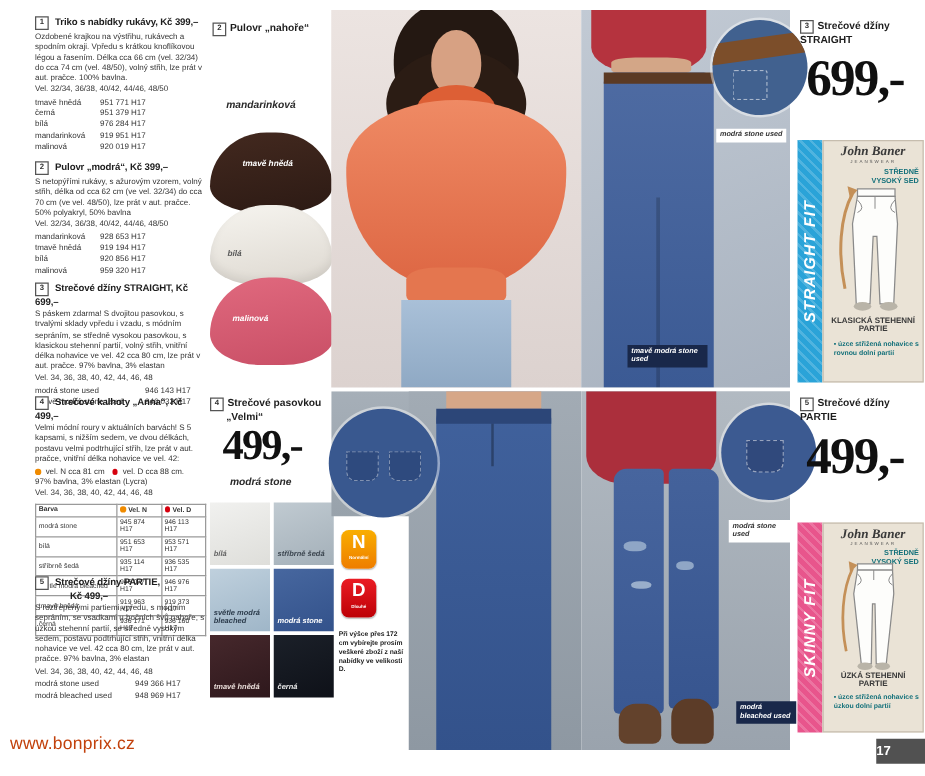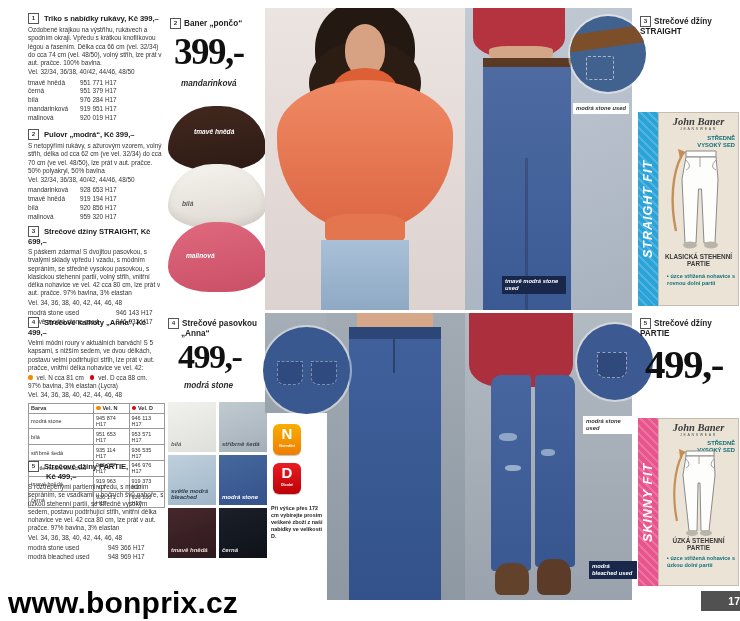--- a/index.html
+++ b/index.html
@@ -68,23 +68,23 @@
            color:#3a3a3a;text-align:center;margin-top:3px;line-height:11px;}
   .jb-sub{font-size:3.6px;letter-spacing:1.6px;text-align:center;color:#555;line-height:5px;}
   .sed{position:absolute;right:3px;text-align:right;color:#13707a;font-weight:700;font-size:5.8px;
        line-height:6.5px;width:48px;}
   .partie{position:absolute;left:2px;right:2px;text-align:center;font-weight:700;font-size:6.4px;
           line-height:7.4px;color:#3a3a3a;}
   .fbul{position:absolute;left:8px;right:2px;color:#13707a;font-weight:700;font-size:5.5px;line-height:7px;}
   .fbul:before{content:"▪ ";}
 
   
-  .siteurl{position:absolute;left:8px;top:586px;font-size:30px;font-weight:700;color:#000000;letter-spacing:.2px;}
+  .siteurl{position:absolute;left:8px;top:586px;font-size:14px;font-weight:400;color:#c2410c;letter-spacing:.2px;}
   .pagenum{position:absolute;left:701px;top:591px;width:39px;height:20px;background:#515151;color:#fff;
-           font-size:10.5px;font-weight:700;line-height:20px;text-align:right;}
+           font-size:10.5px;font-weight:700;line-height:20px;text-align:left;}
 </style>
 </head>
 <body>
 
 <div class="page">
 
   <section class="sec" style="top:13px">
     <div class="sec-h">
       <span class="marker">1</span>
       <span>Triko s nabídky rukávy, Kč 399,–</span>
@@ -214,56 +214,55 @@
           </tr>
     </tbody>
       </table>
   </section>
 
   <section class="sec sec-s5" style="top:461px">
     <div class="sec-h" style="margin-bottom:0">
       <span class="marker">5</span>
       <span>Strečové džíny PARTIE,</span>
     </div>
-    <div class="sec-h" style="padding-left:18px">
+    <div class="sec-h" style="padding-left:28px">
       <span>Kč 499,–</span>
     </div>
     <div class="desc">S roztřepenými partiemi vpředu, s módním sepráním, se vsadkami u bočních švů nahoře, s úzkou stehenní partií, se středně vysokým sedem, postavu podtrhující střih, vnitřní délka nohavice ve vel. 42 cca 80 cm, lze prát v aut. pračce. 97% bavlna, 3% elastan</div>
     <div class="sizes">Vel. 34, 36, 38, 40, 42, 44, 46, 48</div>
     <div class="rows">
       <div class="crow">
           <span class="nm">modrá stone used</span>
           <span>949 366 H17</span>
         </div>
       <div class="crow">
           <span class="nm">modrá bleached used</span>
           <span>948 969 H17</span>
         </div>
     </div>
   </section>
 
   <div class="abs" style="left:170px;top:18px;width:96px">
-    <div class="ph"><span class="marker">2</span><span>Baner „pončo“</span></div>
-  </div>
-  <div class="abs price" style="left:174px;top:33px;font-size:37px">399,-</div>
+    <div class="ph"><span class="marker">2</span><span>Pulovr „nahoře“</span></div>
+  </div>
   <div class="abs clabel" style="left:181px;top:79px">mandarinková</div>
 
   <div class="abs" style="left:168px;top:106px;width:98px;height:64px;border-radius:48% 48% 42% 42% / 70% 70% 34% 34%;background:linear-gradient(170deg,#43291f,#2c1a14)">
     <span class="sw-label" style="left:26px;top:22px;color:#fff">tmavě hnědá</span>
   </div>
   <div class="abs" style="left:168px;top:164px;width:98px;height:64px;border-radius:48% 48% 42% 42% / 70% 70% 34% 34%;background:linear-gradient(170deg,#f6f4ef,#ddd8d0);box-shadow:inset 0 -4px 8px rgba(0,0,0,.08)">
     <span class="sw-label" style="left:14px;top:36px;color:#5b5b5b">bílá</span>
   </div>
   <div class="abs" style="left:168px;top:222px;width:100px;height:70px;border-radius:48% 48% 42% 42% / 66% 66% 36% 36%;background:linear-gradient(170deg,#e0697e,#c94f66)">
     <span class="sw-label" style="left:18px;top:30px;color:#fff">malinová</span>
   </div>
 
   <div class="abs" style="left:168px;top:318px;width:98px">
     <div class="ph"><span class="marker">4</span><span>Strečové pasovkou</span></div>
-    <div class="ph" style="padding-left:13px">„Anna“</div>
+    <div class="ph" style="padding-left:13px">„Velmi“</div>
   </div>
   <div class="abs price" style="left:178px;top:340px;font-size:34px">499,-</div>
   <div class="abs clabel" style="left:184px;top:381px">modrá stone</div>
 
   <div class="anna-cell" style="left:168px;top:402px;background:linear-gradient(160deg,#f1f1ef,#dededa)">
     <span class="sw-label" style="left:3px;bottom:4px;color:#666;font-size:6px;position:absolute">bílá</span>
   </div>
   <div class="anna-cell denim-tex" style="left:219px;top:402px;background:linear-gradient(160deg,#c0cad1,#a4b0b9)">
     <span class="sw-label" style="left:3px;bottom:4px;color:#3c4650;font-size:6px;position:absolute">stříbrně šedá</span>
   </div>
@@ -341,20 +340,21 @@
   <div class="inset denim-tex" style="left:577px;top:324px;width:76px;height:76px;background:#3c5a91">
     <div class="abs" style="left:20px;top:28px;width:28px;height:24px;background:#30497c;border:1px dashed rgba(255,255,255,.5);border-radius:0 0 30% 30%"></div>
   </div>
   <div class="plabel plabel-light" style="left:583px;top:416px;width:46px">modrá stone used</div>
   <div class="plabel plabel-dark" style="left:589px;top:561px;width:42px">modrá bleached used</div>
 
   <div class="abs" style="left:640px;top:16px;width:98px">
     <div class="ph"><span class="marker">3</span><span>Strečové džíny</span></div>
     <div class="ph">STRAIGHT</div>
   </div>
+  <div class="abs price" style="left:645px;top:42px;font-size:41px">699,-</div>
 
   <div class="fit-box" style="left:638px;top:112px;width:101px;height:194px">
     <div class="band band-blue">STRAIGHT FIT</div>
     <div class="fit-body">
       <div class="jb-logo">John Baner</div>
       <div class="jb-sub">JEANSWEAR</div>
       <div class="sed" style="top:22px">STŘEDNĚ VYSOKÝ SED</div>
       <svg class="abs" style="left:10px;top:32px" width="62" height="106" viewBox="0 0 62 106">
         <path d="M17 6 h30 v6 h-30 z" fill="#fdfdfb" stroke="#8a8a8a" stroke-width="1"></path>
         <path d="M17 12 L47 12 L49 34 L46 98 L35 98 L32.5 44 L29.5 44 L27 98 L16 98 L13 34 Z" fill="#fdfdfb" stroke="#8a8a8a" stroke-width="1"></path>

